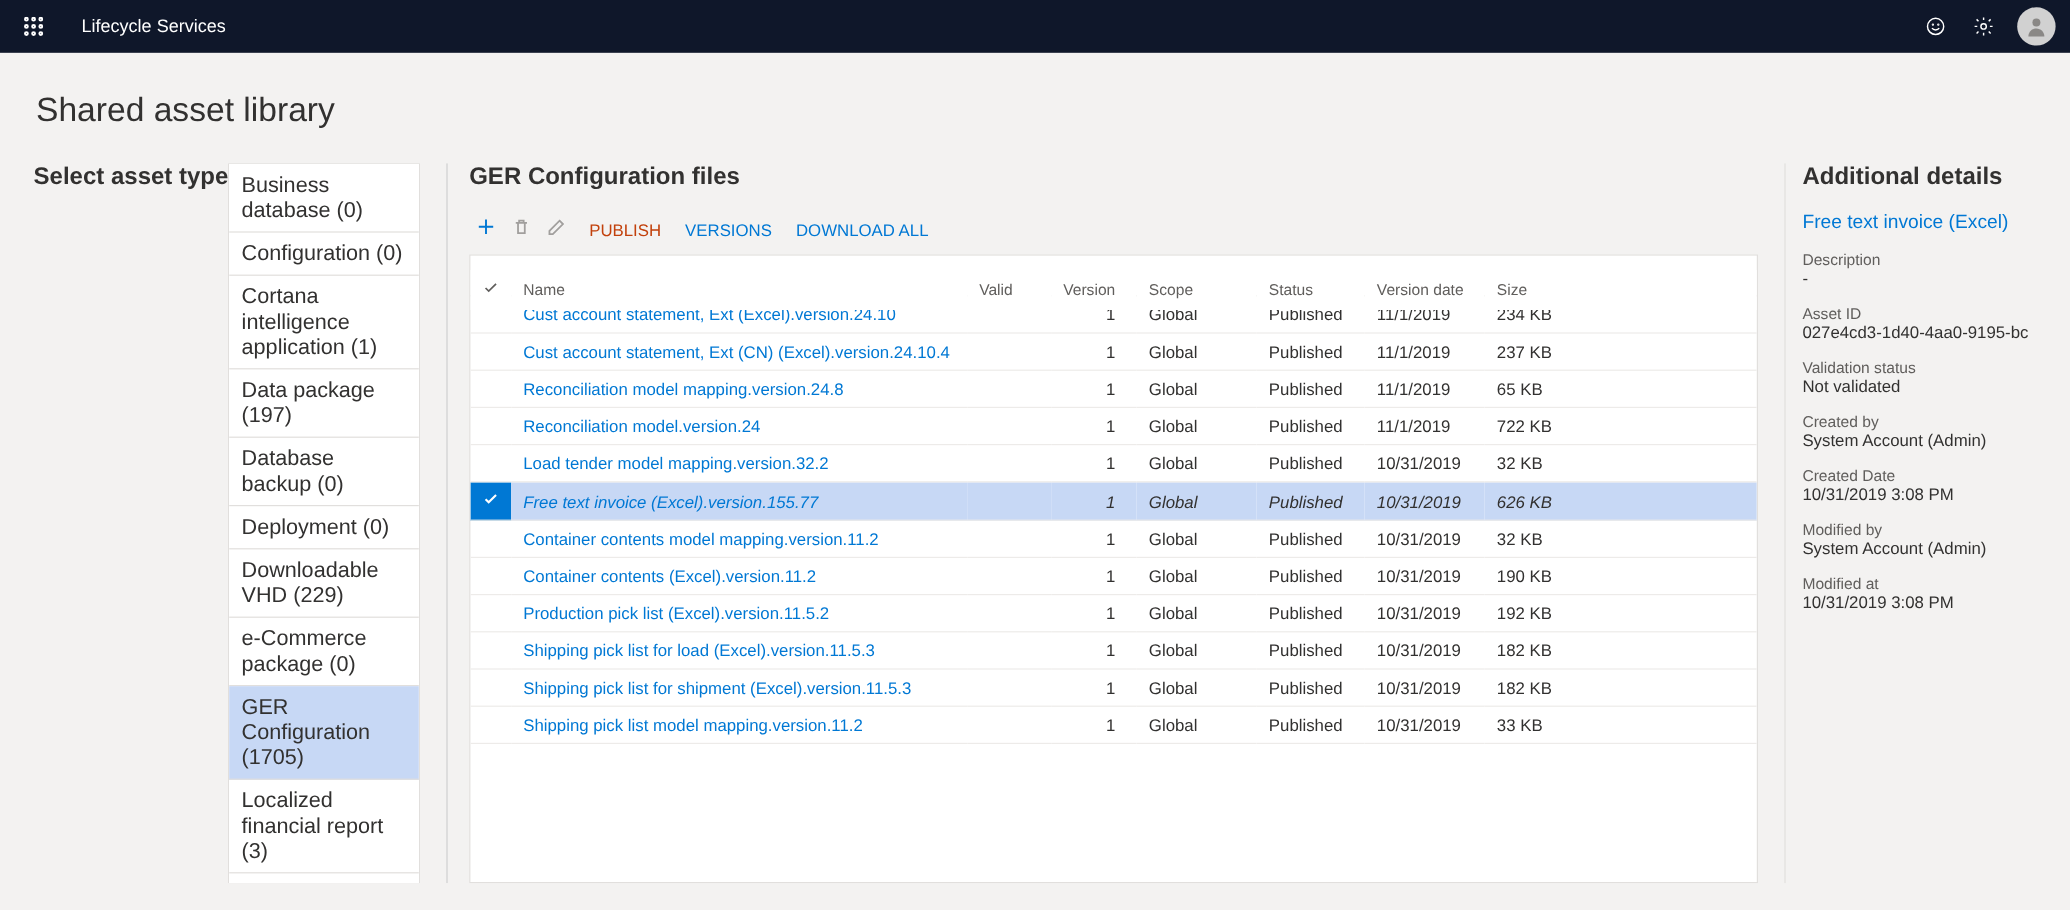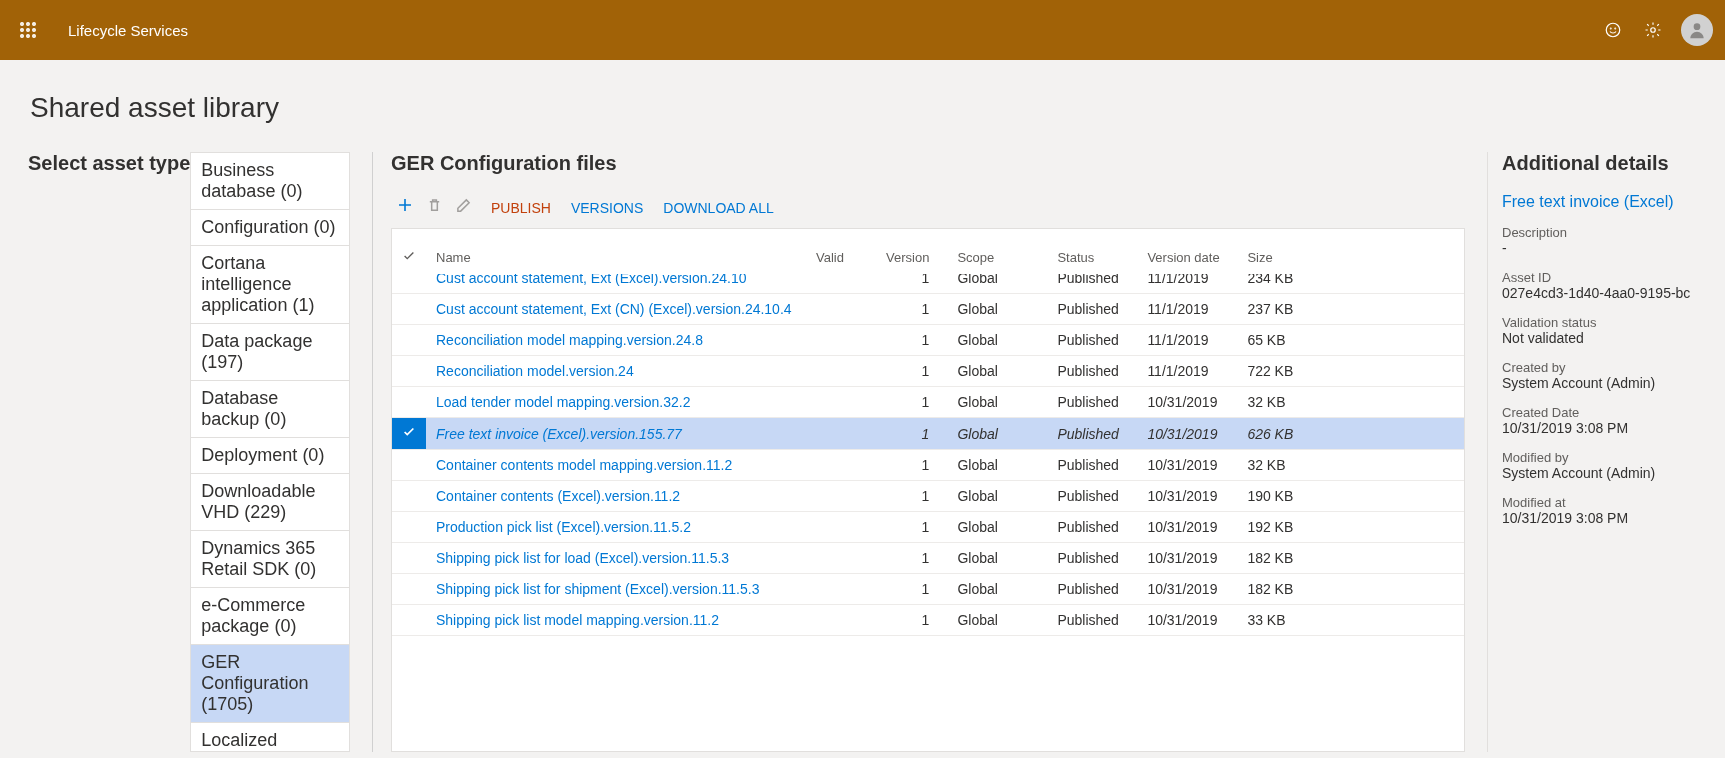--- a/index.html
+++ b/index.html
@@ -1,19 +1,19 @@
 <!DOCTYPE html>
 <html><head>
 <meta charset="utf-8">
 <style>
 * { box-sizing: border-box; margin: 0; padding: 0; }
 body { font-family: "Segoe UI", Arial, sans-serif; font-size: 14px; color: #323130; background: #f3f2f1; overflow: hidden; }
 
 
-.topbar { background: #a16207; color: #fff; height: 60px; display: flex; align-items: center; padding: 0 12px; }
+.topbar { background: #0f172a; color: #fff; height: 44px; display: flex; align-items: center; padding: 0 12px; }
 .topbar .waffle { width: 32px; height: 32px; display: flex; align-items: center; justify-content: center; cursor: pointer; }
 .topbar .brand { font-size: 15px; margin-left: 24px; font-weight: 400; }
 .topbar .spacer { flex: 1; }
 .topbar .icon-btn { width: 40px; height: 48px; display: flex; align-items: center; justify-content: center; cursor: pointer; color: #fff; }
 .topbar .avatar { width: 32px; height: 32px; border-radius: 50%; background: #d1d1d1; margin-left: 8px; display: flex; align-items: center; justify-content: center; }
 
 
 .page { padding: 14px 28px 0 28px; height: calc(100vh - 48px); display: flex; flex-direction: column; }
 .page-title { font-size: 28px; font-weight: 400; margin: 18px 0 28px 2px; }
 
@@ -113,21 +113,20 @@
     <div class="col-left">
       <h2>Select asset type</h2>
       <div class="asset-list" id="asset-list">
           <div class="asset-item">Business database (0)</div>
           <div class="asset-item">Configuration (0)</div>
           <div class="asset-item">Cortana intelligence application (1)</div>
           <div class="asset-item">Data package (197)</div>
           <div class="asset-item">Database backup (0)</div>
           <div class="asset-item">Deployment (0)</div>
           <div class="asset-item">Downloadable VHD (229)</div>
-          <div class="asset-item">Dynamics 365 Retail SDK (0)</div>
           <div class="asset-item">e-Commerce package (0)</div>
           <div class="asset-item selected">GER Configuration (1705)</div>
           <div class="asset-item">Localized financial report (3)</div>
           <div class="asset-item">Localized financial report 2012 (4)</div>
           <div class="asset-item">Marketing asset (2)</div>
           <div class="asset-item">Model (24)</div>
         </div>
     </div>
 
     <div class="col-mid">

